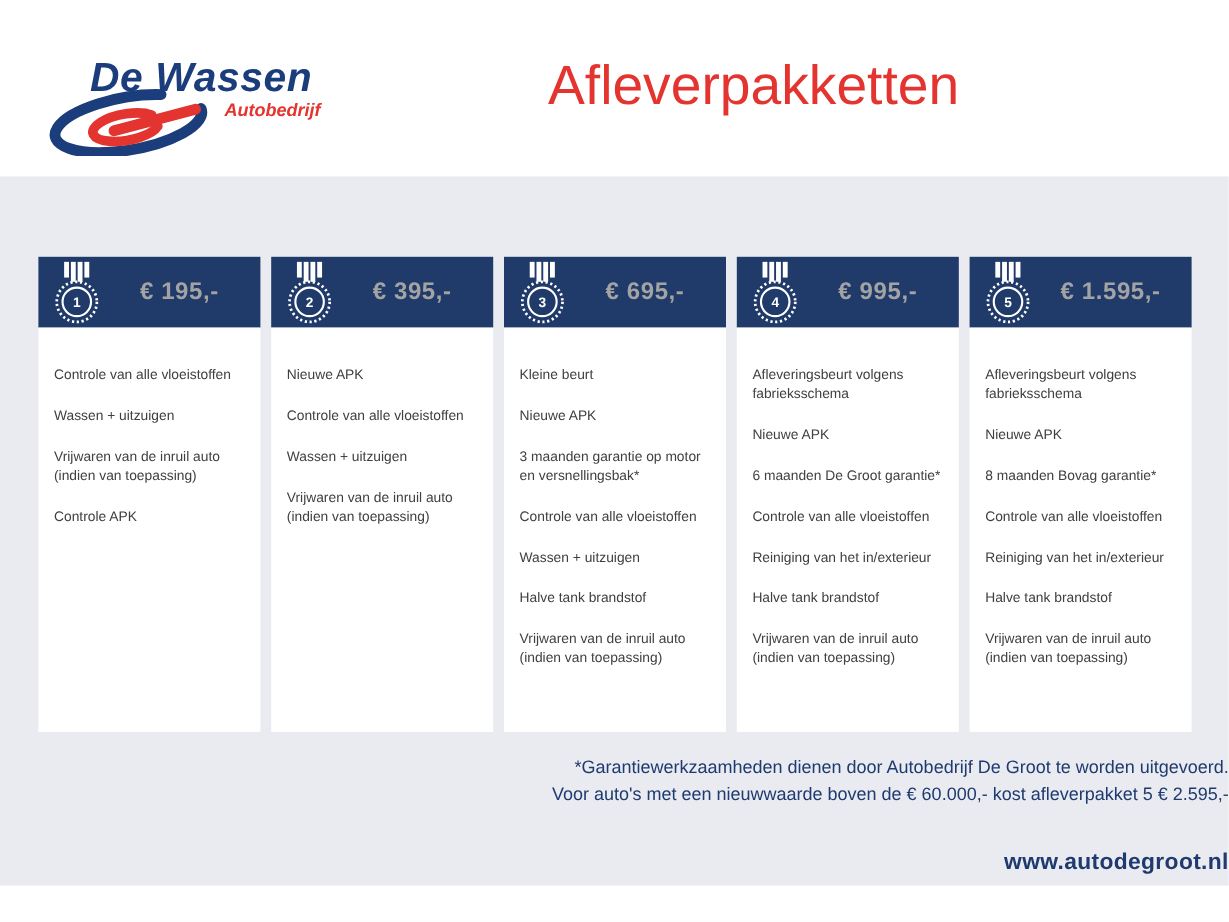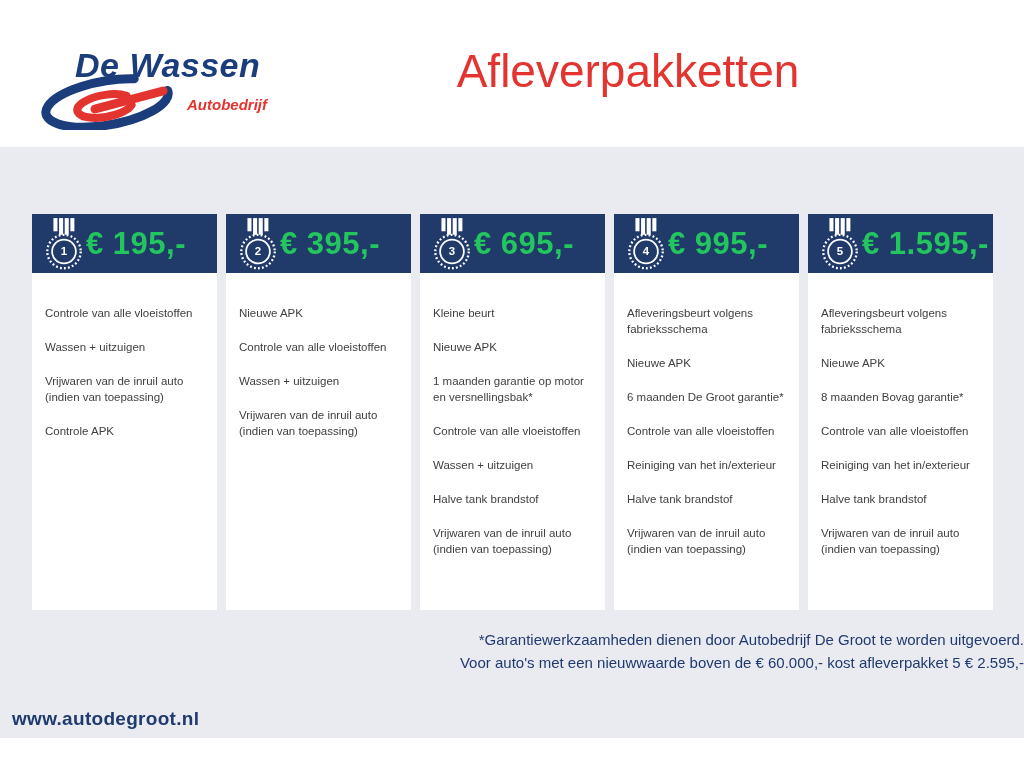--- a/index.html
+++ b/index.html
@@ -22,21 +22,21 @@
   
   .logo { position: absolute; left: 35px; top: 46px; width: 200px; height: 90px; }
   .logo-name {
     position: absolute; left: 40px; top: 0;
     font-size: 34px; font-weight: bold; font-style: italic;
     color: #1b3d7c; letter-spacing: 0.5px; white-space: nowrap;
   }
   .logo-sub {
     position: absolute; right: -32px; top: 38px;
     font-size: 15px; font-weight: bold; font-style: italic;
-    color: #e4342f; white-space: nowrap; margin-top: 12px;
+    color: #e4342f; white-space: nowrap;
   }
   .logo-emblem { position: absolute; left: 0; top: 26px; }
 
   
   .page-title {
     position: absolute; left: 628px; top: 44px;
     transform: translateX(-50%);
     font-size: 46px; font-weight: 400;
     color: #e4342f; white-space: nowrap;
   }
@@ -47,22 +47,22 @@
     width: 961px; display: flex; gap: 9px;
   }
   .card { flex: 1 1 0; display: flex; flex-direction: column; }
   .card-header {
     height: 59px; background: #203a69;
     display: flex; align-items: center;
   }
   .medal { width: 44px; height: 53px; margin-left: 10px; margin-top: 2px; flex: 0 0 auto; }
   .medal-num { font-size: 13px; font-weight: bold; fill: #ffffff; font-family: "Liberation Sans", sans-serif; }
   .price {
-    flex: 1 1 auto; text-align: left;
-    font-size: 31px; font-weight: bold; color: #22c55e;
+    flex: 1 1 auto; text-align: center;
+    font-size: 20px; font-weight: bold; color: #a3a3a3;
     letter-spacing: 0.5px; padding-right: 4px; white-space: nowrap;
   }
   .card-body {
     background: #ffffff; height: 337px;
     padding: 32px 13px 0 13px;
   }
   .item {
     font-size: 11.5px; line-height: 16px;
     color: #404040; margin-bottom: 18px;
   }
@@ -71,21 +71,21 @@
   .footer-notes {
     position: absolute; left: 0; top: 629px; width: 1024px;
     text-align: right;
   }
   .note-line {
     font-size: 15px; line-height: 22.5px; font-weight: 500;
     color: #1f3a6e;
   }
   .website {
     position: absolute; left: 0; top: 708px; width: 1024px;
-    text-align: left;
+    text-align: right;
     font-size: 19px; font-weight: bold; color: #1f3a6e;
     letter-spacing: 0.3px;
     padding-left: 12px;
   }
 </style>
 </head>
 <body>
 
 <div class="page">
 
@@ -165,21 +165,21 @@
         </g>
         <circle cx="25" cy="38" r="19" fill="#203a69" stroke="#ffffff" stroke-width="2.6" stroke-dasharray="2.1 2.5"></circle>
         <circle cx="25" cy="38" r="13.5" fill="none" stroke="#ffffff" stroke-width="2"></circle>
         <text class="medal-num" x="25" y="42.5" text-anchor="middle">3</text>
       </svg>
       <div class="price">€ 695,-</div>
     </div>
     <div class="card-body">
           <div class="item">Kleine beurt</div>
           <div class="item">Nieuwe APK</div>
-          <div class="item">1 maanden garantie op motor en versnellingsbak*</div>
+          <div class="item">3 maanden garantie op motor en versnellingsbak*</div>
           <div class="item">Controle van alle vloeistoffen</div>
           <div class="item">Wassen + uitzuigen</div>
           <div class="item">Halve tank brandstof</div>
           <div class="item">Vrijwaren van de inruil auto (indien van toepassing)</div>
         </div>
   </div>
 
   <div class="card">
     <div class="card-header">
       <svg class="medal" viewBox="0 0 50 60">

